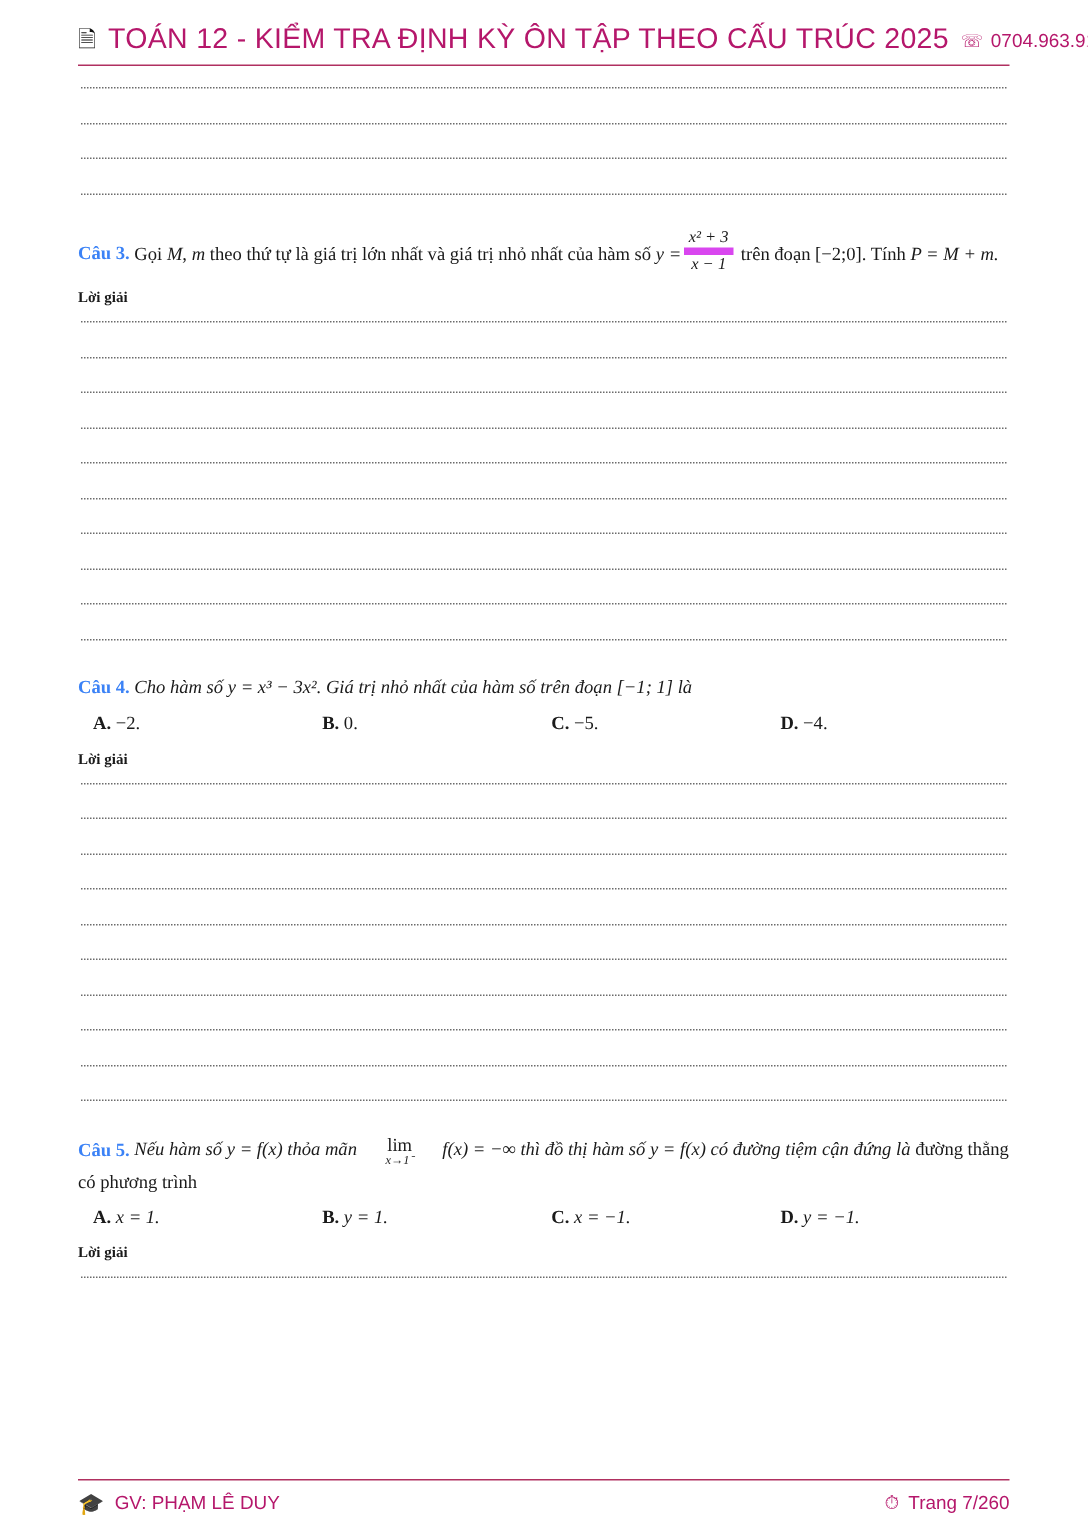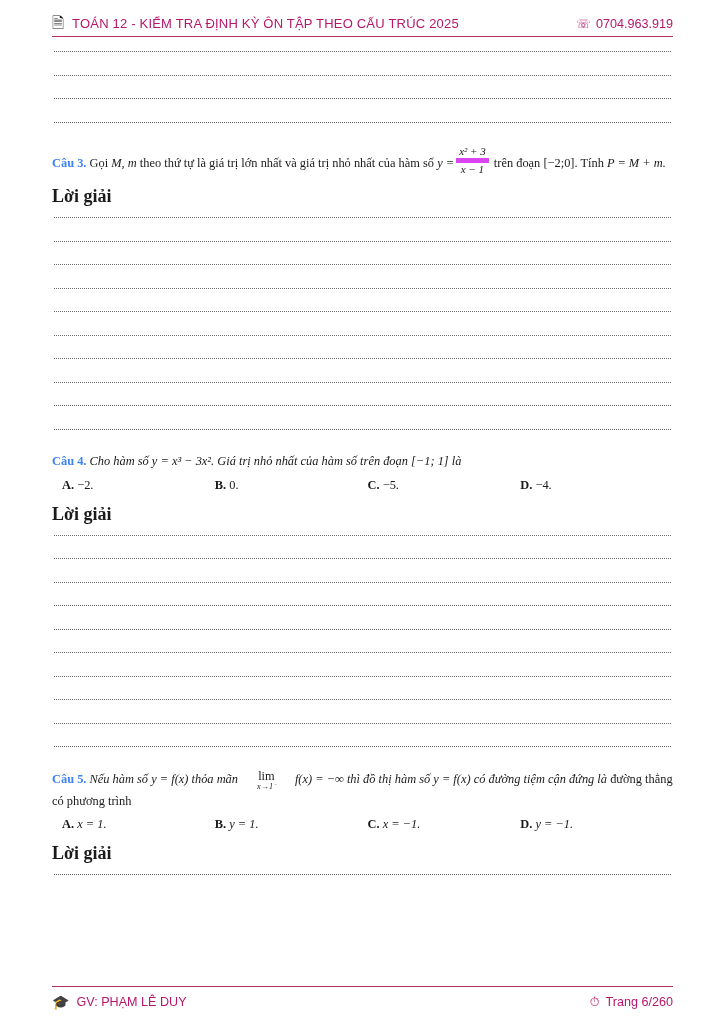--- a/index.html
+++ b/index.html
@@ -34,21 +34,21 @@
   }
   .header-icon {
     color: #111;
     font-size: 15px;
     line-height: 1;
     display: inline-block;
   }
   .header-title {
     color: #b5176b;
     font-family: "Liberation Sans", sans-serif;
-    font-size: 13px;
+    font-size: 19px;
     letter-spacing: .2px;
     font-weight: 500;
     flex: 1;
     white-space: nowrap;
   }
   .header-phone {
     color: #b5176b;
     font-family: "Liberation Sans", sans-serif;
     font-size: 12.6px;
     display: flex;
@@ -88,21 +88,21 @@
     padding-left: 10px;
   }
   .choice {
     width: 25%;
     box-sizing: border-box;
   }
   .choice b { font-family: "Liberation Serif", serif; }
   .loigiai {
     margin-top: 11px;
     font-weight: bold;
-    font-size: 18px;
+    font-size: 10px;
   }
 
   
   .mi { font-style: italic; font-family: "Liberation Serif", serif; }
   .frac {
     display: inline-block;
     vertical-align: -0.55em;
     text-align: center;
     font-size: 11px;
     line-height: 1.15;
@@ -237,17 +237,17 @@
     <div class="dots"></div>
   </div>
 
   <div class="footer">
     <span class="footer-left">
       <span class="cap-glyph">🎓</span>
       <span>GV: PHẠM LÊ DUY</span>
     </span>
     <span class="footer-right">
       <span>⏱</span>
-      <span>Trang 6/260</span>
+      <span>Trang 7/260</span>
     </span>
   </div>
 
 </div>
 
 </body></html>

